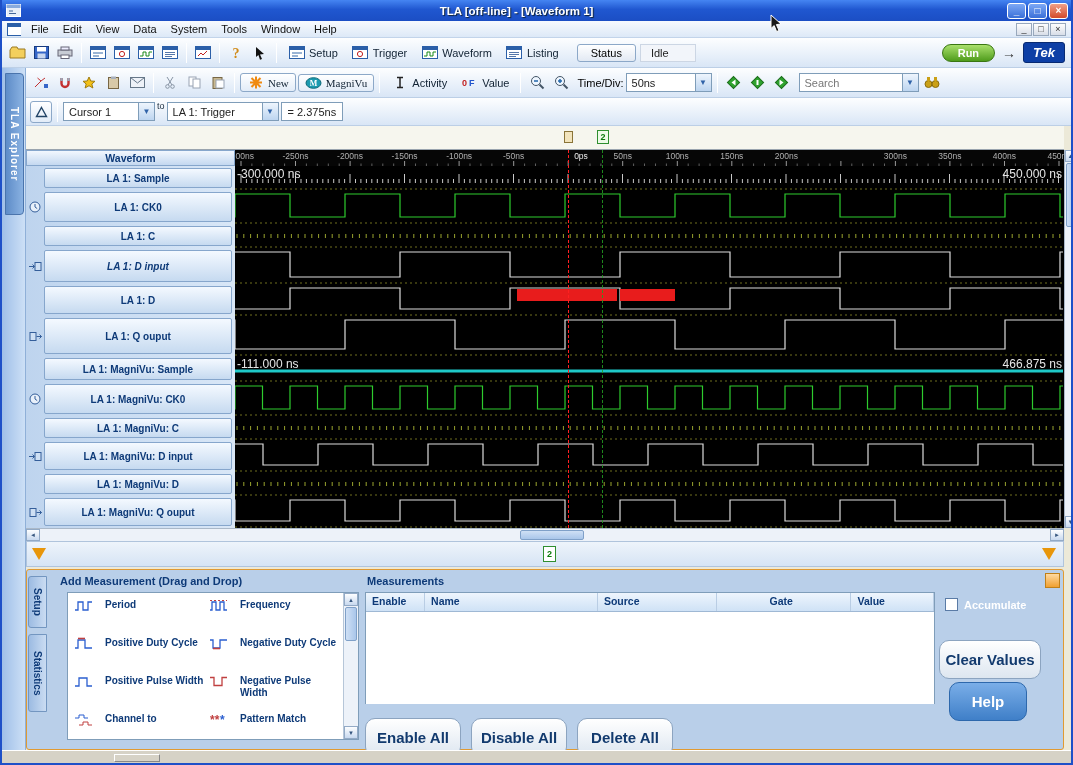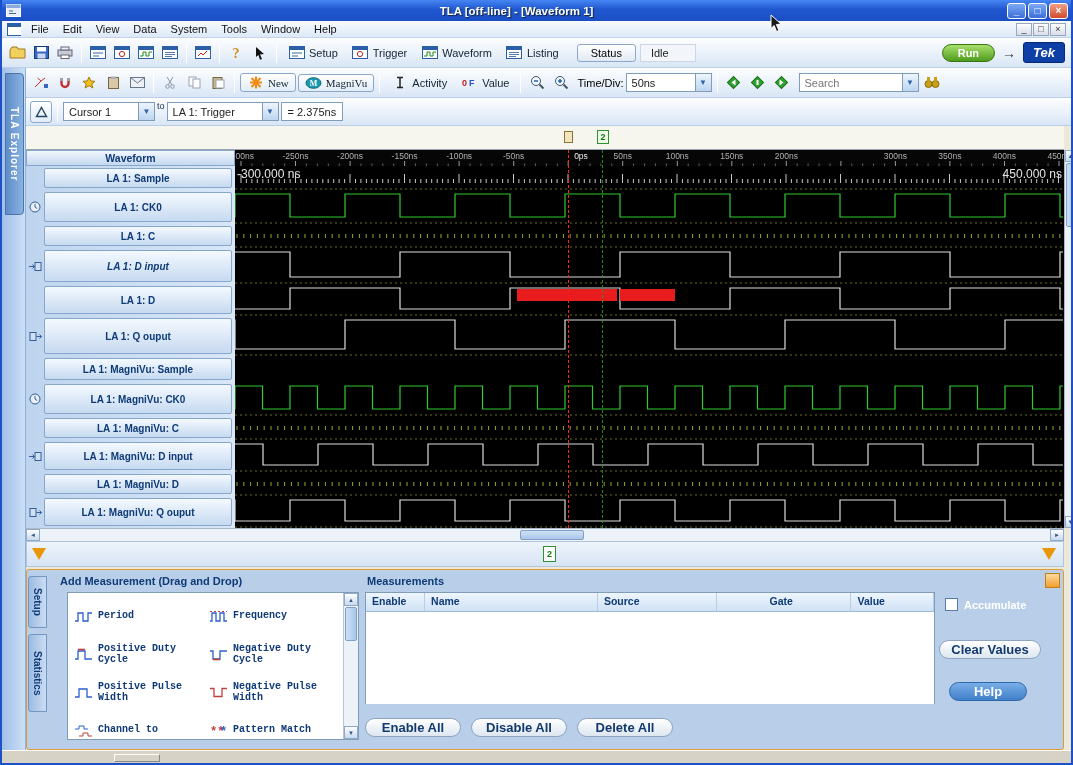--- a/index.html
+++ b/index.html
@@ -78,31 +78,31 @@
   
   .bottom-panel{position:absolute;left:24px;top:569px;width:1038px;height:181px;background:#b9cfe9;border:1px solid #e09a32;border-radius:3px;}
   .btab{position:absolute;left:1px;width:19px;background:linear-gradient(90deg,#9cbbe2,#cadcf2);border:1px solid #7396c0;border-radius:3px 0 0 3px;color:#0e3a78;font-weight:bold;font-size:10px;writing-mode:vertical-rl;display:flex;align-items:center;justify-content:center;}
   #tab-setup{top:6px;height:52px;}
   #tab-stats{top:64px;height:78px;}
   .bp-rel{position:absolute;left:20px;top:0;right:0;bottom:0;}
   .add-title{position:absolute;left:13px;top:5px;font-weight:bold;color:#0e3a78;}
   .meas-title{position:absolute;left:320px;top:5px;font-weight:bold;color:#0e3a78;}
   .meas-list{position:absolute;left:20px;top:22px;width:292px;height:148px;background:#fff;border:1px solid #7f9db9;overflow:hidden;}
   .ml-grid{position:absolute;left:3px;top:4px;right:17px;bottom:0;display:flex;flex-wrap:wrap;align-content:flex-start;overflow:hidden;}
-  .ml-item{width:50%;height:38px;display:flex;align-items:center;gap:5px;padding:2px;color:#0e3a78;font-weight:bold;font-size:10px;line-height:1.15;font-family:Liberation Mono, monospace;}
+  .ml-item{width:50%;height:38px;display:flex;gap:12px;padding:2px;color:#0e3a78;font-weight:bold;font-size:10px;line-height:1.15;}
   .ml-icon{display:inline-flex;width:20px;justify-content:center;flex:none;}
   .ml-scroll{position:absolute;right:0;top:0;width:15px;height:100%;background:#edf2f9;border-left:1px solid #b6c6d8;}
   .mls-up,.mls-down{position:absolute;left:0;width:14px;height:13px;background:linear-gradient(#fdfeff,#c8d9ef);border:1px solid #93aac6;color:#35557e;font-size:6px;display:flex;align-items:center;justify-content:center;}
   .mls-up{top:0;} .mls-down{bottom:0;}
   .mls-thumb{position:absolute;left:1px;top:14px;width:12px;height:34px;background:linear-gradient(90deg,#cfe0f5,#a9c6ea);border:1px solid #7fa0c8;border-radius:2px;}
   .meas-table{position:absolute;left:318px;top:22px;width:570px;height:112px;background:#fff;border:1px solid #7f9db9;}
   .mt-header{display:flex;height:19px;background:linear-gradient(#eef5fd,#cfe2f6);border-bottom:1px solid #9fb8d4;}
   .mt-h{border-right:1px solid #b9cde4;padding:2px 6px;color:#0e3a78;font-weight:bold;font-size:10.5px;white-space:nowrap;overflow:hidden;}
   .mt-body{height:92px;background:#fff;}
-  .pill{position:absolute;height:19px;border:1px solid #8ca4c0;border-radius:10px;background:linear-gradient(#ffffff,#dde6f0);color:#123a6e;font-weight:bold;font-size:13px;display:flex;align-items:center;justify-content:center;cursor:default;}
+  .pill{position:absolute;height:39px;border:1px solid #8ca4c0;border-radius:10px;background:linear-gradient(#ffffff,#dde6f0);color:#123a6e;font-weight:bold;font-size:15px;display:flex;align-items:center;justify-content:center;cursor:default;}
   #recalc-btn{left:782px;top:148px;width:88px;margin-top:36px;}
   #clear-btn{left:892px;top:70px;width:102px;}
   #help-btn{left:902px;top:112px;width:78px;background:linear-gradient(#7aaee8,#3f7fc8);color:#fff;border-color:#2d68ac;}
   .acc-box{position:absolute;left:898px;top:28px;display:flex;align-items:center;gap:6px;color:#fff;font-weight:bold;font-size:11px;}
   .checkbox{width:13px;height:13px;background:#fff;border:1px solid #5a7ba6;}
   .corner-btn{position:absolute;right:3px;top:3px;width:15px;height:15px;border:1px solid #c08018;background:linear-gradient(#ffd9a0,#f0a030);}
   
   .footer{position:absolute;left:0;top:750px;width:1073px;height:13px;background:#d6d2c6;border-top:1px solid #fff;}
   .footer-box{position:absolute;left:112px;top:3px;width:46px;height:8px;background:#d6d2c6;border:1px solid #fff;border-right-color:#888;border-bottom-color:#888;}
   .mouse-pointer{position:absolute;left:768px;top:14px;z-index:99;}
@@ -619,20 +619,24 @@
           <div class="wf-trace"><svg width="828" height="40">
               <line x1="0" y1="39" x2="828" y2="39" stroke="#6e6e1e" stroke-dasharray="2,3"></line>
               <path d="M-330 33 L-330.0 4 L-220.0 4 L-220.0 33 L-110.0 33 L-110.0 4 L0.0 4 L0.0 33 L110.0 33 L110.0 4 L220.0 4 L220.0 33 L330.0 33 L330.0 4 L440.0 4 L440.0 33 L550.0 33 L550.0 4 L660.0 4 L660.0 33 L770.0 33 L770.0 4 L880.0 4 L880.0 33 L990.0 33 L990.0 4 L1100.0 4" fill="none" stroke="#dcdcdc" stroke-width="1.2"></path>
             </svg></div>
         </div>
         <div class="wf-row" style="height: 26px;">
           <div class="wf-labelcell">
             <span class="wf-gutter"></span>
             <div class="wf-label">LA 1: MagniVu: Sample</div>
           </div>
+          <div class="wf-trace"><svg width="828" height="26">
+              <line x1="0" y1="25" x2="828" y2="25" stroke="#6e6e1e" stroke-dasharray="2,3"></line>
+              <line x1="0" y1="15" x2="828" y2="15" stroke="#1ec8c8" stroke-width="3"></line>
+            </svg><span class="trace-lab left">-111.000 ns</span><span class="trace-lab right">466.875 ns</span></div>
         </div>
         <div class="wf-row" style="height: 34px;">
           <div class="wf-labelcell">
             <span class="wf-gutter">
               <svg width="12" height="12">
                 <circle cx="6" cy="6" r="5" fill="#e8f0fa" stroke="#345e9a"></circle>
                 <path d="M6 3 v3 l2.2 1.6" stroke="#345e9a" fill="none"></path>
               </svg>
             </span>
             <div class="wf-label">LA 1: MagniVu: CK0</div>

